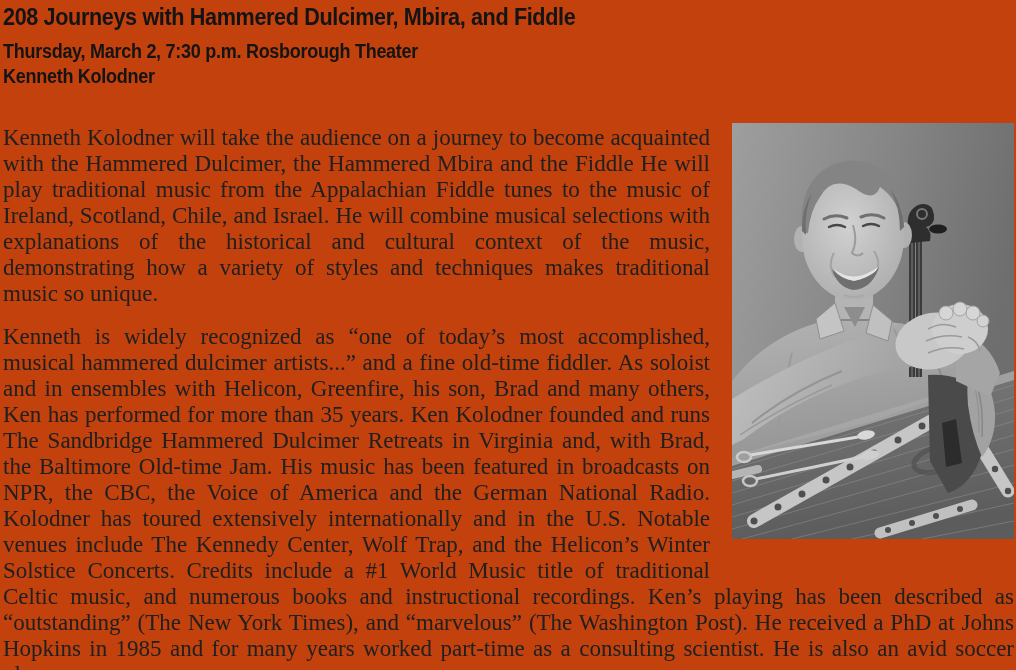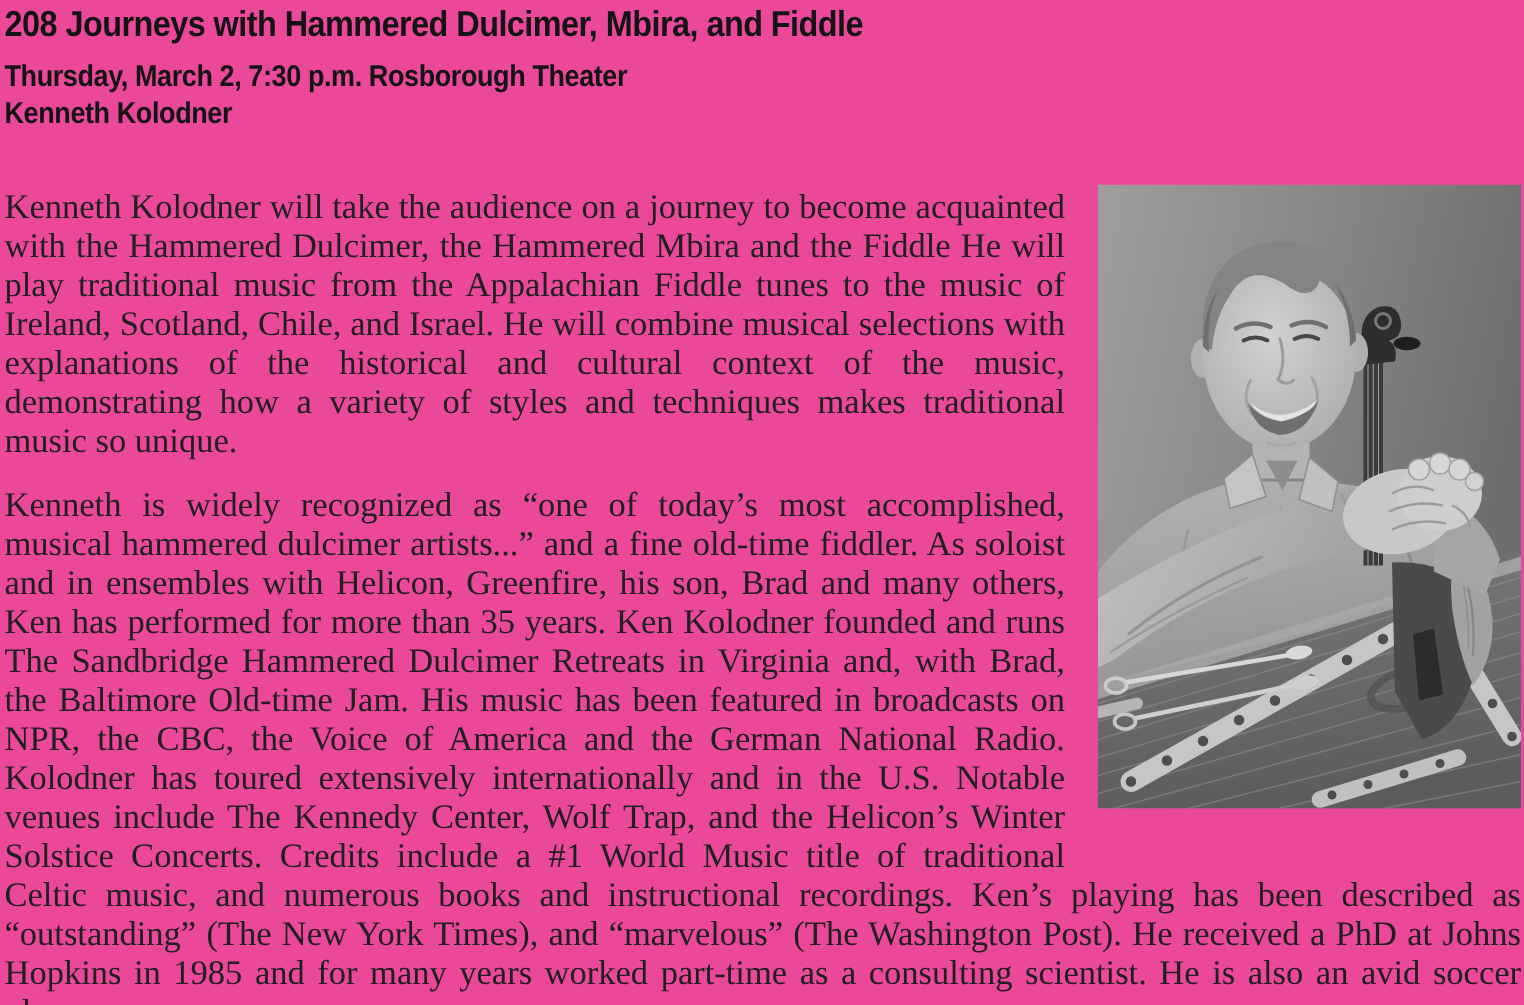--- a/index.html
+++ b/index.html
@@ -1,17 +1,17 @@
 <!DOCTYPE html>
 <html><head>
 <meta charset="utf-8">
 <style>
   html,body { margin:0; padding:0; background:#ffffff; }
   .page {
-    position:relative; width:1016px; height:670px; background:#ec4899;
+    position:relative; width:1016px; height:670px; background:#c2410c;
     color:#1b1b1b; overflow:hidden; box-sizing:border-box;
     padding:3px 2px 16px 3px;
     font-family:"Liberation Serif", serif;
   }
   .headings { }
   .title {
     margin:0; font-family:"Liberation Sans", sans-serif; font-weight:bold;
     font-size:24px; line-height:27px; letter-spacing:-0.4px; color:#141414;
     transform:scaleX(0.90); transform-origin:0 50%; white-space:nowrap;
   }

